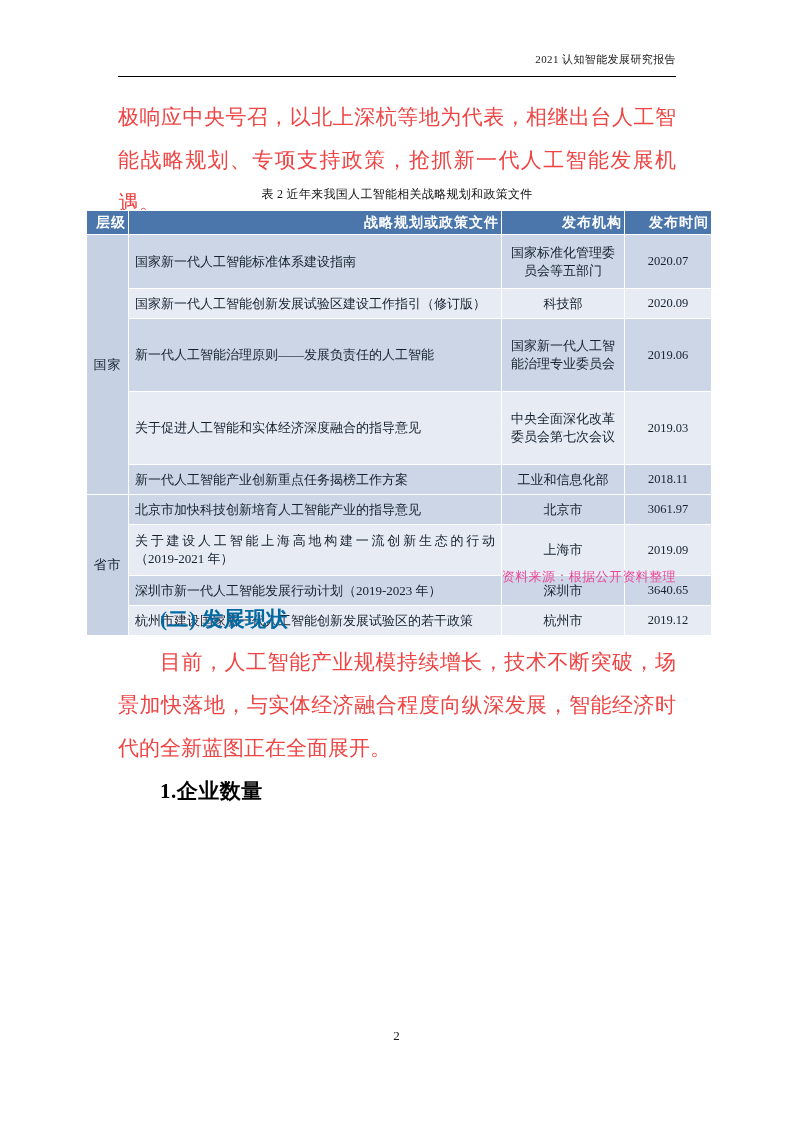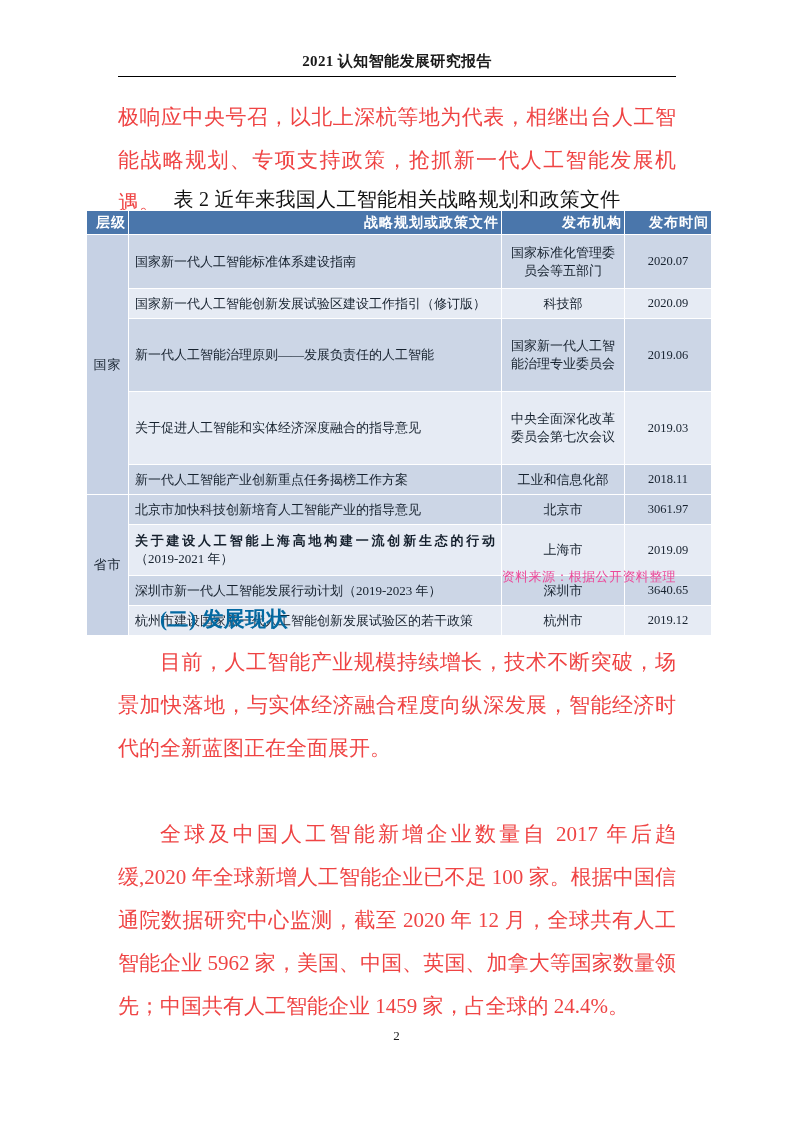--- a/index.html
+++ b/index.html
@@ -19,25 +19,24 @@
     overflow: hidden;
     box-sizing: border-box;
   }
 
   
   .running-header {
     position: absolute;
     left: 118px;
     top: 52px;
     width: 558px;
-    text-align: center;
-    font-size: 15px;
+    text-align: right;
+    font-size: 11px;
     letter-spacing: 0.4px;
     color: #1a1a1a;
-    font-weight: bold;
   }
   .header-rule {
     position: absolute;
     left: 118px;
     top: 76px;
     width: 558px;
     height: 0;
     border-top: 1.6px solid #000000;
   }
 
@@ -55,21 +54,21 @@
   .para-top { top: 96px; }
   .indent { text-indent: 2em; }
 
   
   .table-caption {
     position: absolute;
     left: 118px;
     top: 186px;
     width: 558px;
     text-align: center;
-    font-size: 20px;
+    font-size: 12px;
     color: #111111;
     letter-spacing: 0.3px;
   }
 
   
   .tbl-wrap {
     position: absolute;
     left: 86px;
     top: 210px;
     width: 626px;
@@ -111,21 +110,20 @@
   tr.dark td.doc, tr.dark td.org, tr.dark td.date { background: #ccd6e6; }
   tr.light td.doc, tr.light td.org, tr.light td.date { background: #e6ebf4; }
   td.justify {
     text-align: justify;
     text-justify: inter-ideograph;
   }
   td.justify .jline {
     display: block;
     text-align: justify;
     text-align-last: justify;
-    font-weight: bold;
   }
   td.justify .jlast { display: block; text-align: left; font-family: Liberation Serif, serif; }
 
   
   .source-note {
     position: absolute;
     left: 118px;
     top: 568px;
     width: 558px;
     text-align: right;
@@ -243,18 +241,18 @@
       </tbody>
     </table>
   </div>
 
   <div class="source-note">资料来源：根据公开资料整理</div>
 
   <div class="h2" style="top:598px;">(二) 发展现状</div>
 
   <div class="body-block indent" style="top:641px;">目前，人工智能产业规模持续增长，技术不断突破，场景加快落地，与实体经济融合程度向纵深发展，智能经济时代的全新蓝图正在全面展开。</div>
 
-
-  <div class="body-block indent" style="top:813px;">全球及中国人工智能新增企业数量自 2017 年后趋缓,2020 年全球新增人工智能企业已不足 100 家。根据中国信通院数据研究中心监测，截至 2020 年 12 月，全球共有人工智能企业 5962 家，美国、中国、英国、加拿大等国家数量领先；中国共有人工智能企业 1459 家，占全球的 24.4%。</div>
+  <div class="h3" style="top:770px;">1.企业数量</div>
+
 
   <div class="page-number">2</div>
 
 </div>
 
 </body></html>

